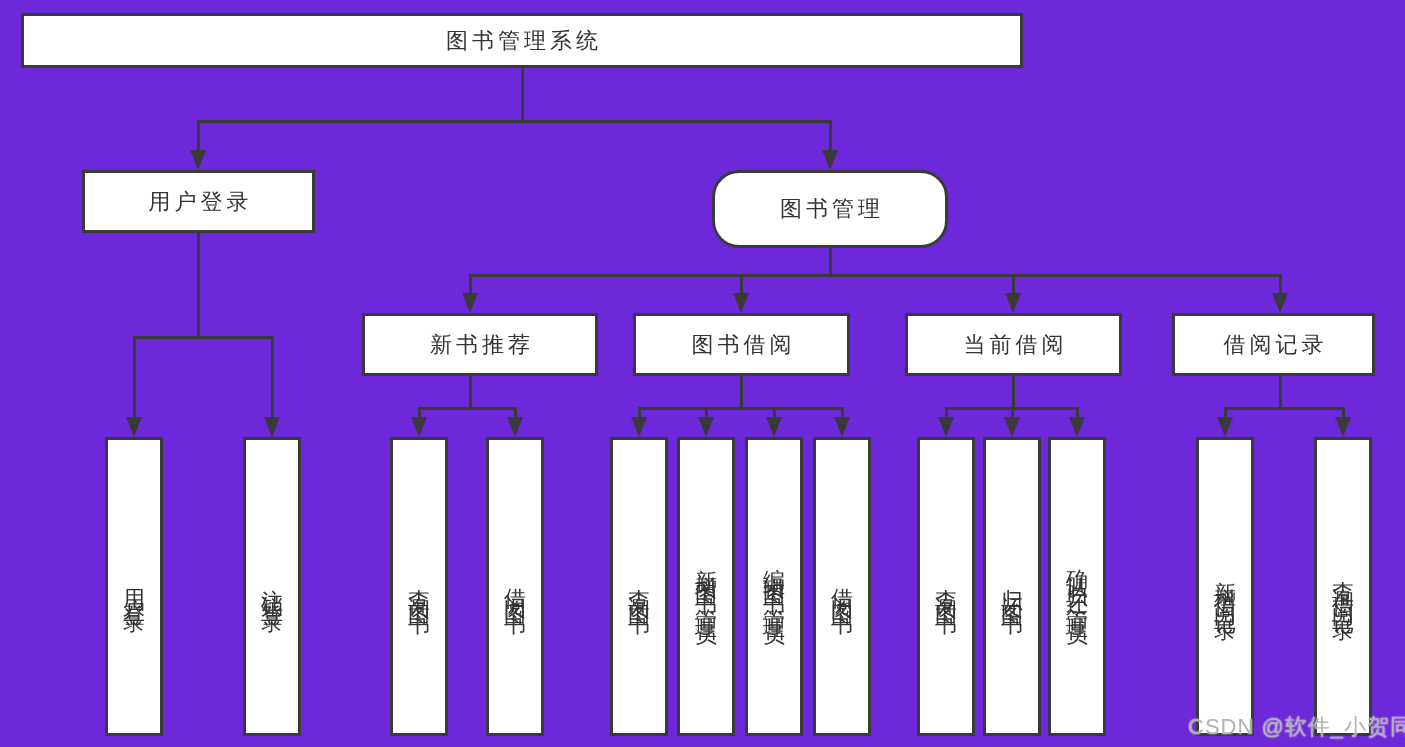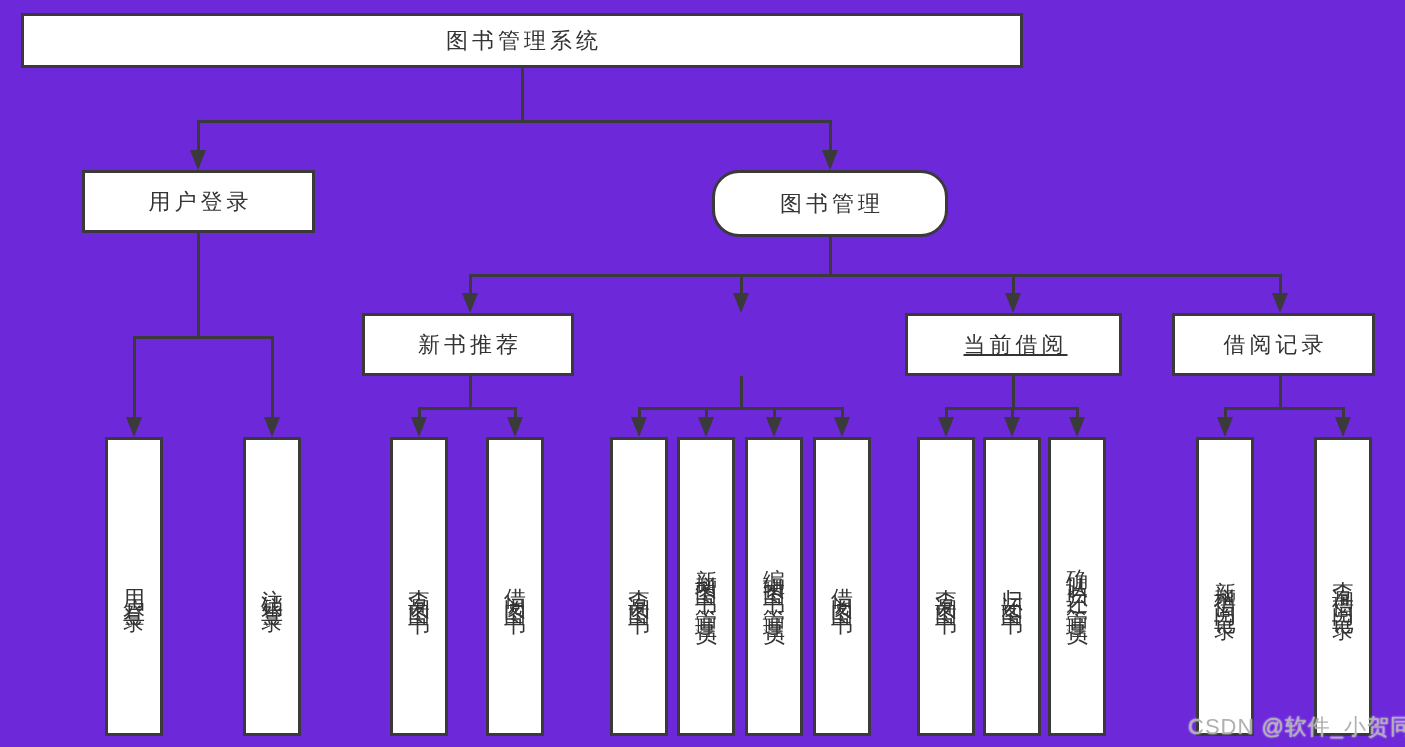--- a/index.html
+++ b/index.html
@@ -62,24 +62,25 @@
   }
 </style>
 </head>
 <body>
 
 <div class="canvas">
 
   <div class="box hbox" style="left:21px;top:13px;width:1002px;height:55px;">图书管理系统</div>
 
   <div class="box hbox" style="left:82px;top:170px;width:233px;height:63px;">用户登录</div>
-  <div class="box hbox" style="left:712px;top:170px;width:236px;height:67px;border-radius:27px;">图书管理</div>
+  <div class="box hbox" style="left:712px;top:170px;width:236px;height:78px;border-radius:27px;">图书管理</div>
 
-  <div class="box hbox" style="left:362px;top:313px;width:212px;height:63px;">新书推荐</div>
-  <div class="box hbox" style="left:905px;top:313px;width:217px;height:63px;text-decoration:underline;">当前借阅</div>
+  <div class="box hbox" style="left:362px;top:313px;width:236px;height:63px;">新书推荐</div>
+  <div class="box hbox" style="left:633px;top:313px;width:217px;height:63px;">图书借阅</div>
+  <div class="box hbox" style="left:905px;top:313px;width:217px;height:63px;">当前借阅</div>
   <div class="box hbox" style="left:1172px;top:313px;width:203px;height:63px;">借阅记录</div>
 
   <div class="box vbox" style="left:105px;top:437px;width:58px;height:299px;">用户登录</div>
   <div class="box vbox" style="left:243px;top:437px;width:58px;height:299px;">注销登录</div>
   <div class="box vbox" style="left:390px;top:437px;width:58px;height:299px;">查询图书</div>
   <div class="box vbox" style="left:486px;top:437px;width:58px;height:299px;">借阅图书</div>
   <div class="box vbox" style="left:610px;top:437px;width:58px;height:299px;">查询图书</div>
   <div class="box vbox" style="left:677px;top:437px;width:58px;height:299px;">新增图书（管理员）</div>
   <div class="box vbox" style="left:745px;top:437px;width:58px;height:299px;">编辑图书（管理员）</div>
   <div class="box vbox" style="left:813px;top:437px;width:58px;height:299px;">借阅图书</div>

